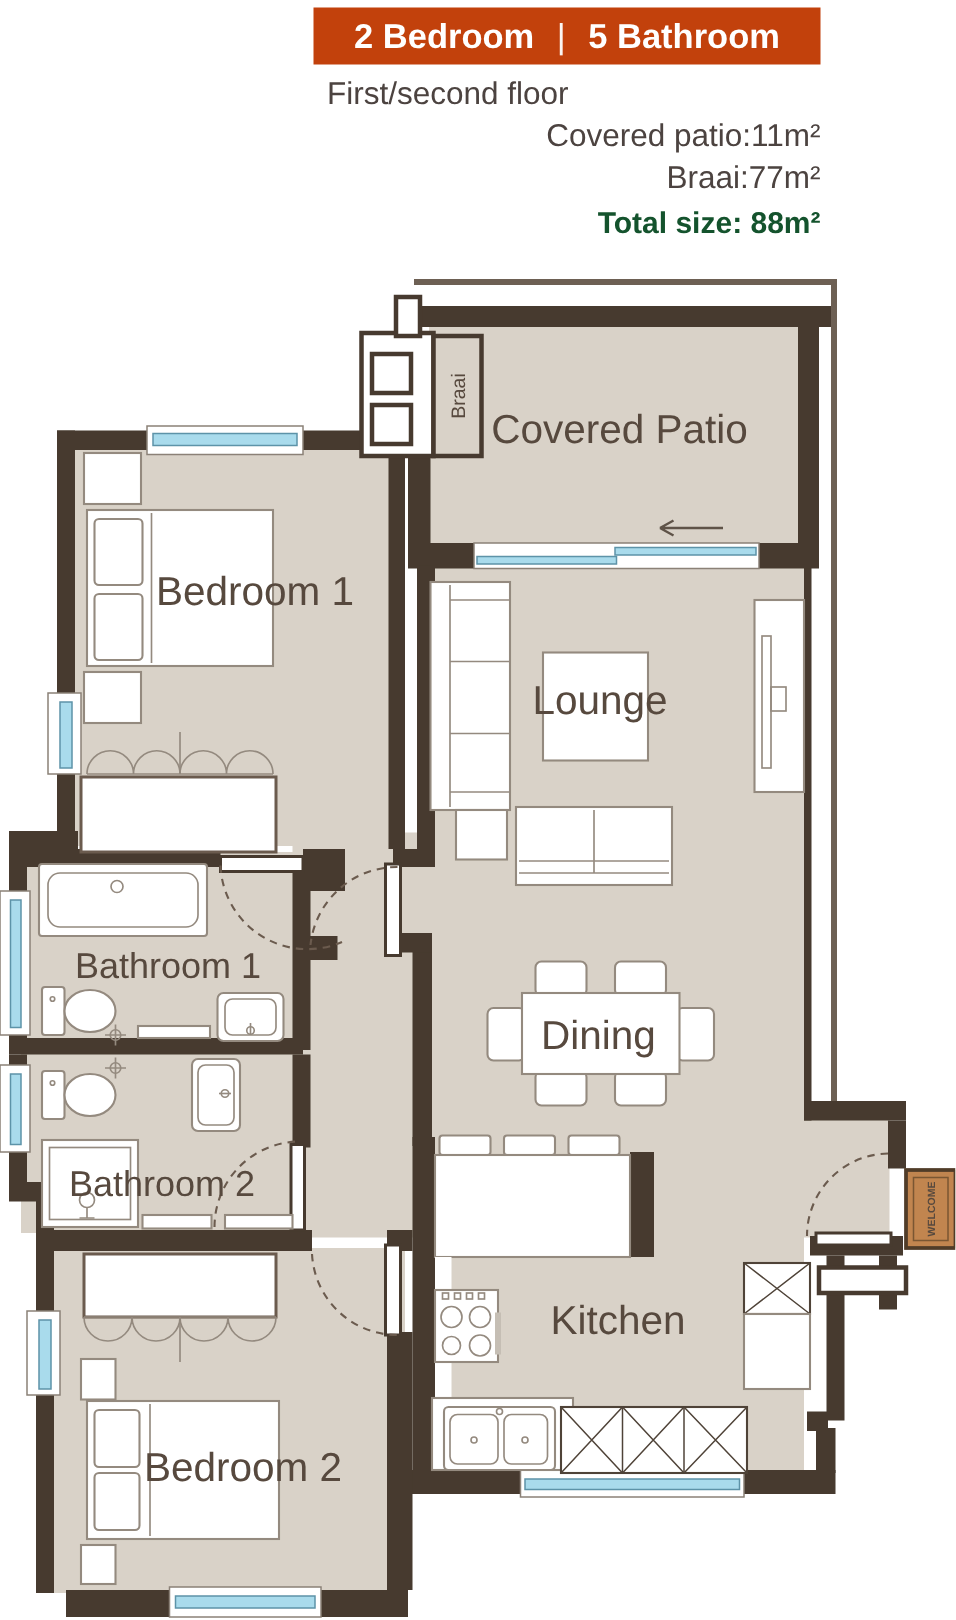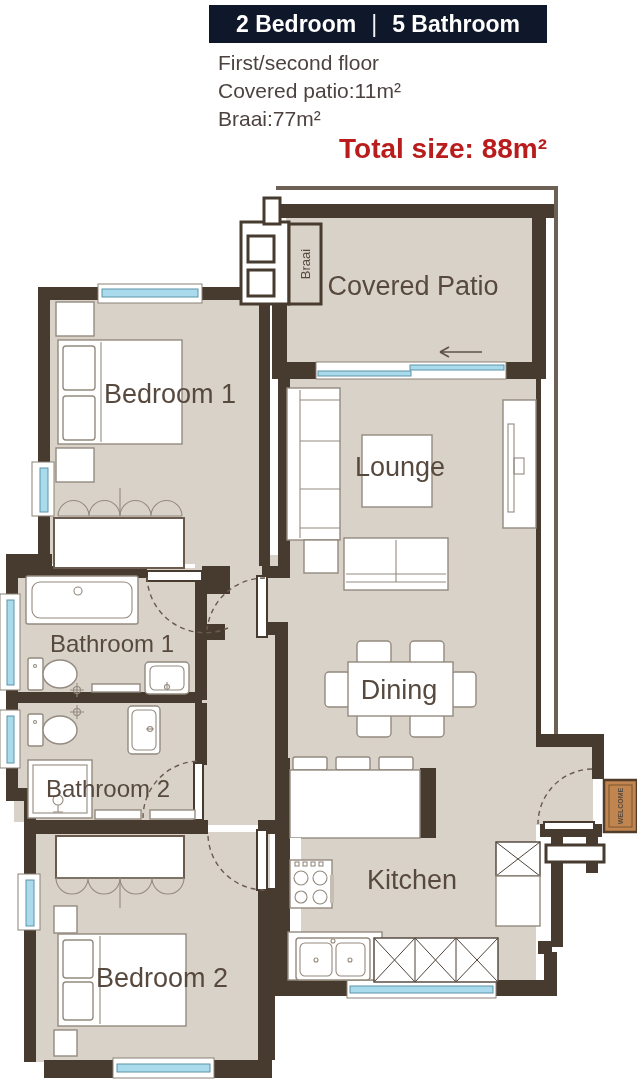--- a/index.html
+++ b/index.html
@@ -1,26 +1,26 @@
 <!DOCTYPE html>
 <html><head>
 <meta charset="utf-8">
 <style>
   html,body{margin:0;padding:0;background:#fff;}
   .stage{position:relative;width:637px;height:1080px;background:#ffffff;
          font-family:"Liberation Sans",sans-serif;overflow:hidden;}
   .header{position:absolute;left:209px;top:5px;width:338px;z-index:2;}
-  .banner{background:#0f172a;color:#ffffff;height:38px;display:flex;
+  .banner{background:#c2410c;color:#ffffff;height:38px;display:flex;
           align-items:center;justify-content:center;gap:15px;
           font-size:23px;font-weight:bold;}
   .banner .sep{font-weight:400;opacity:.95;}
   .info{margin-left:9px;width:329px;color:#4c4340;font-size:21px;line-height:28px;}
   .info-line{margin-top:6px;}
-  .info-row{display:flex;justify-content:flex-start;}
-  .total{text-align:right;font-weight:bold;font-size:28px;color:#b91c1c;margin-top:2px;}
+  .info-row{display:flex;justify-content:flex-end;}
+  .total{text-align:right;font-weight:bold;font-size:20px;color:#14532d;margin-top:2px;}
   svg{position:absolute;left:0;top:0;}
   svg text{font-family:"Liberation Sans",sans-serif;fill:#57493e;}
   .rm{font-size:27px;}
   .rm-s{font-size:24px;}
   .wall{fill:#473a2f;}
   .thin{fill:#6d6054;}
   .floor{fill:#d9d2c8;}
   .furn{fill:#ffffff;stroke:#948a7f;stroke-width:1.4;}
   .furn2{fill:none;stroke:#948a7f;stroke-width:1.1;}
   .winw{fill:#ffffff;stroke:#8b8177;stroke-width:1;}

